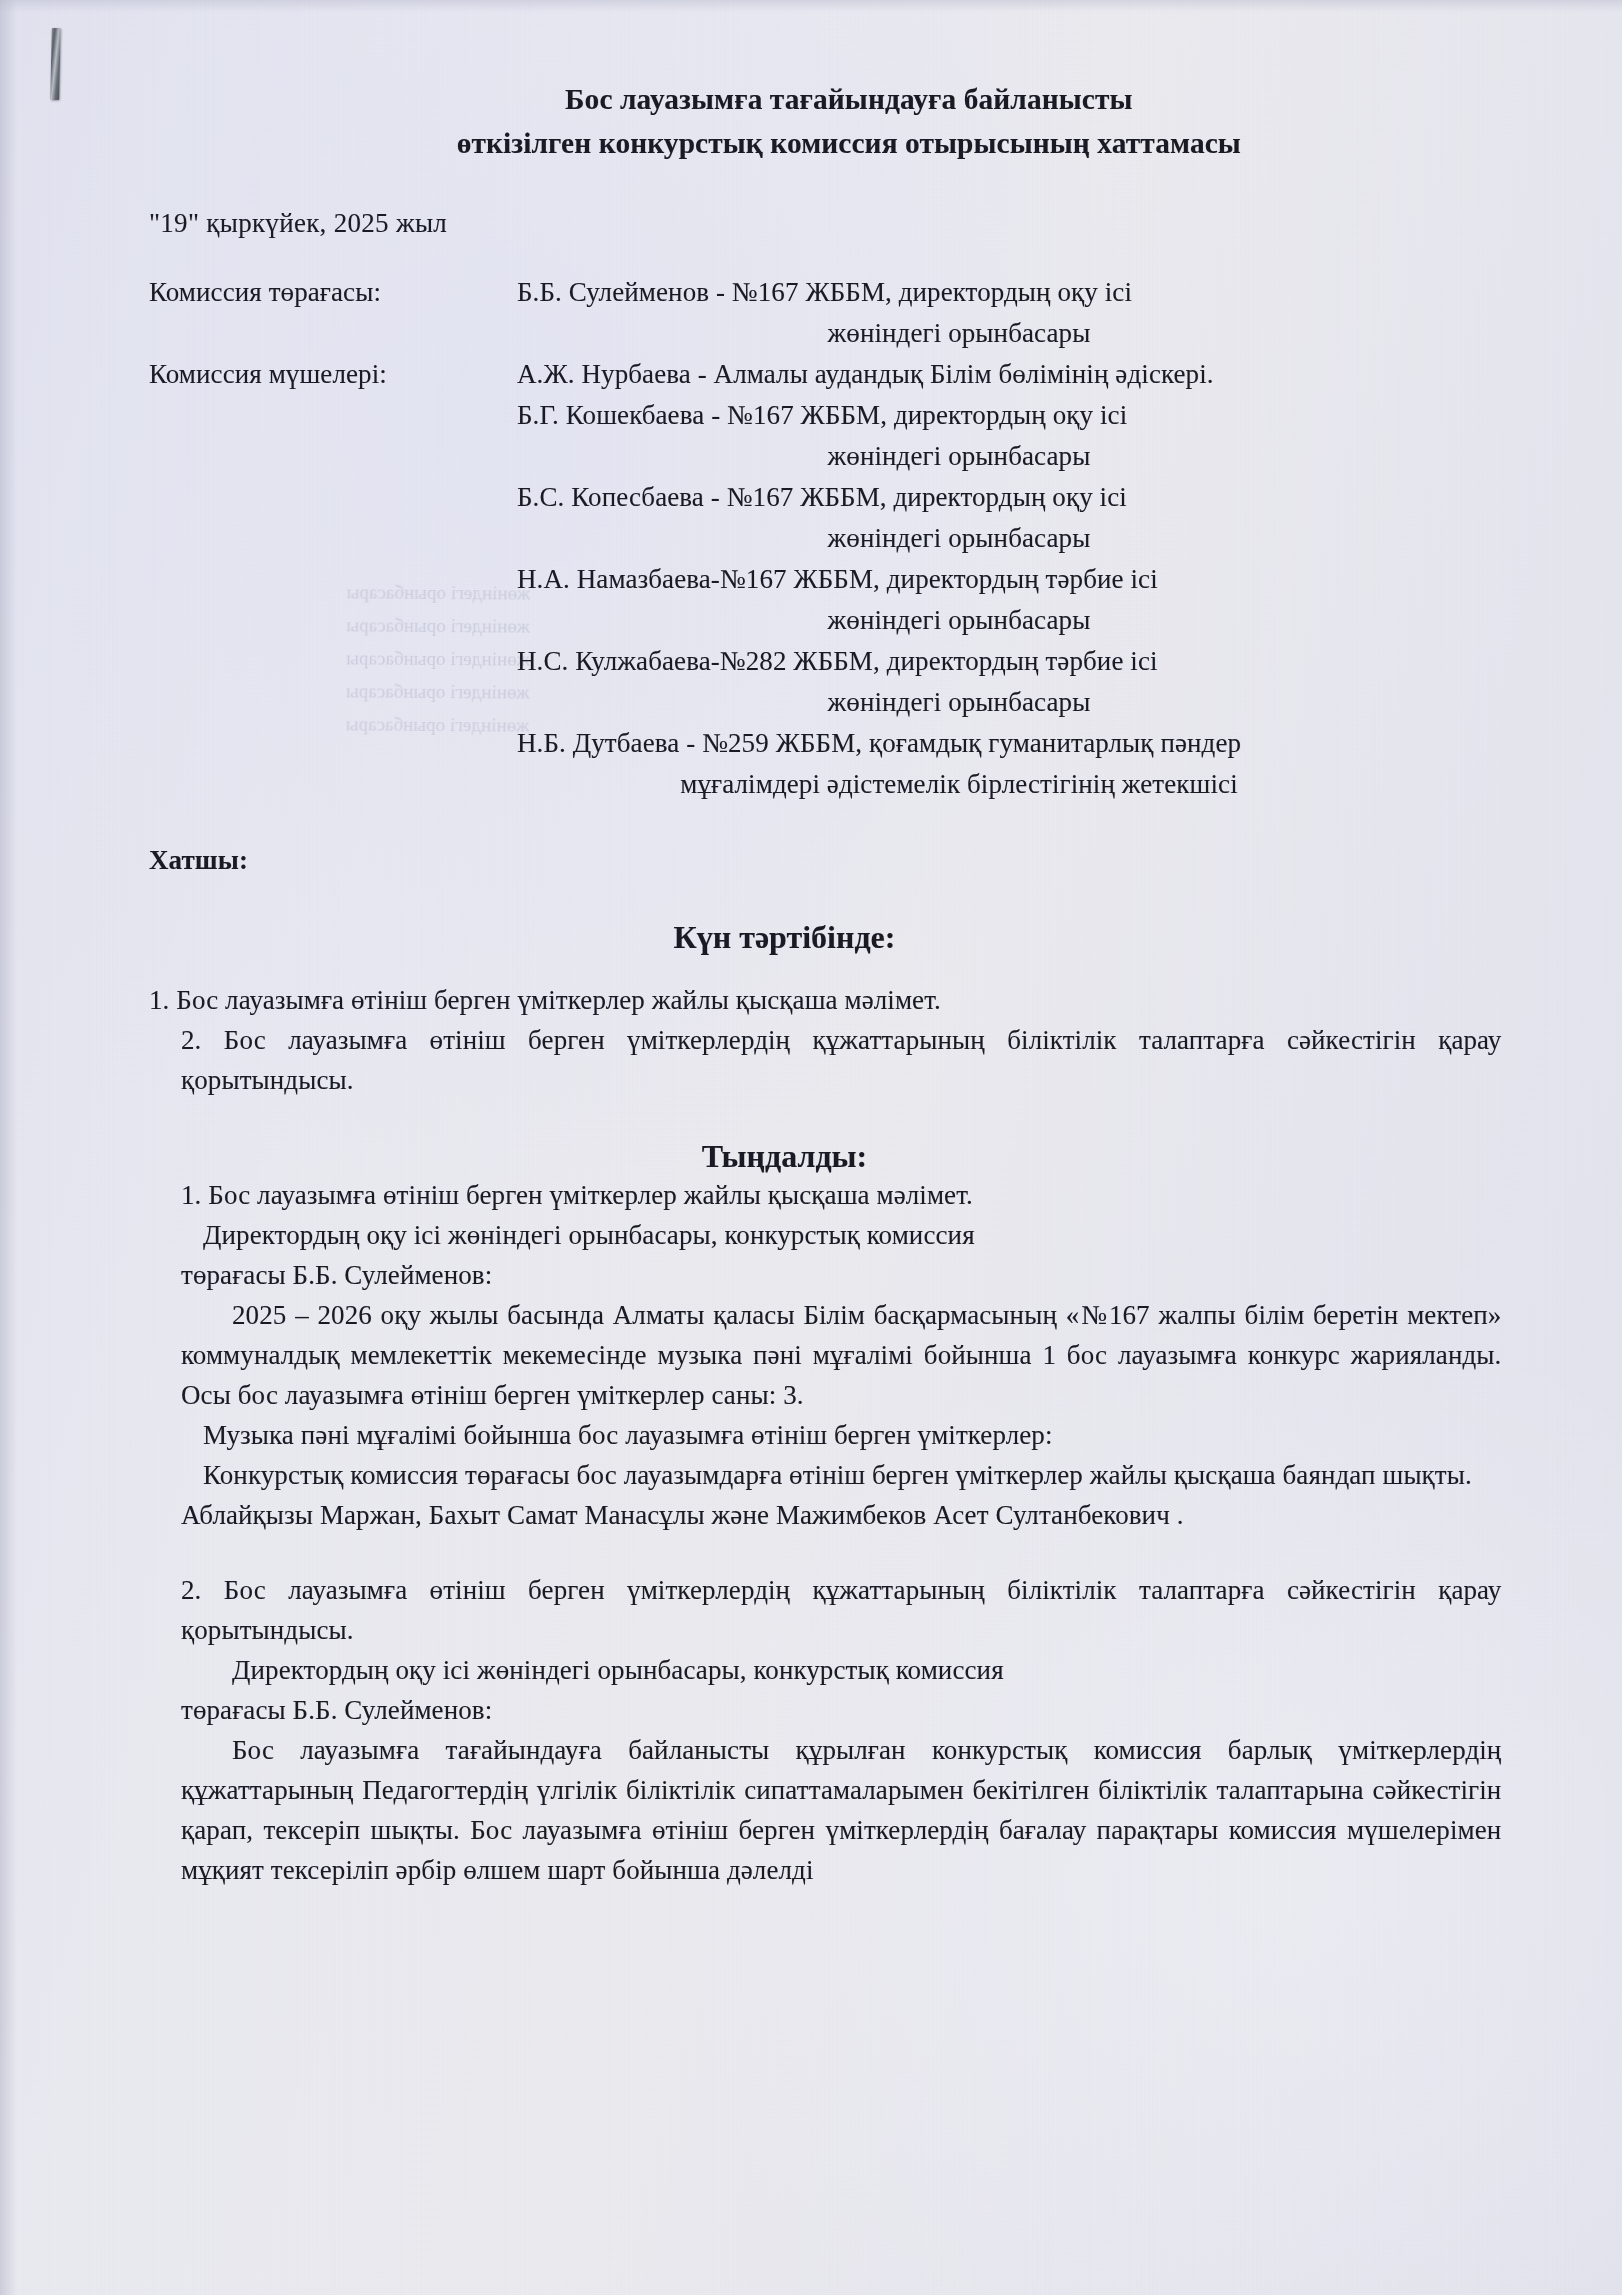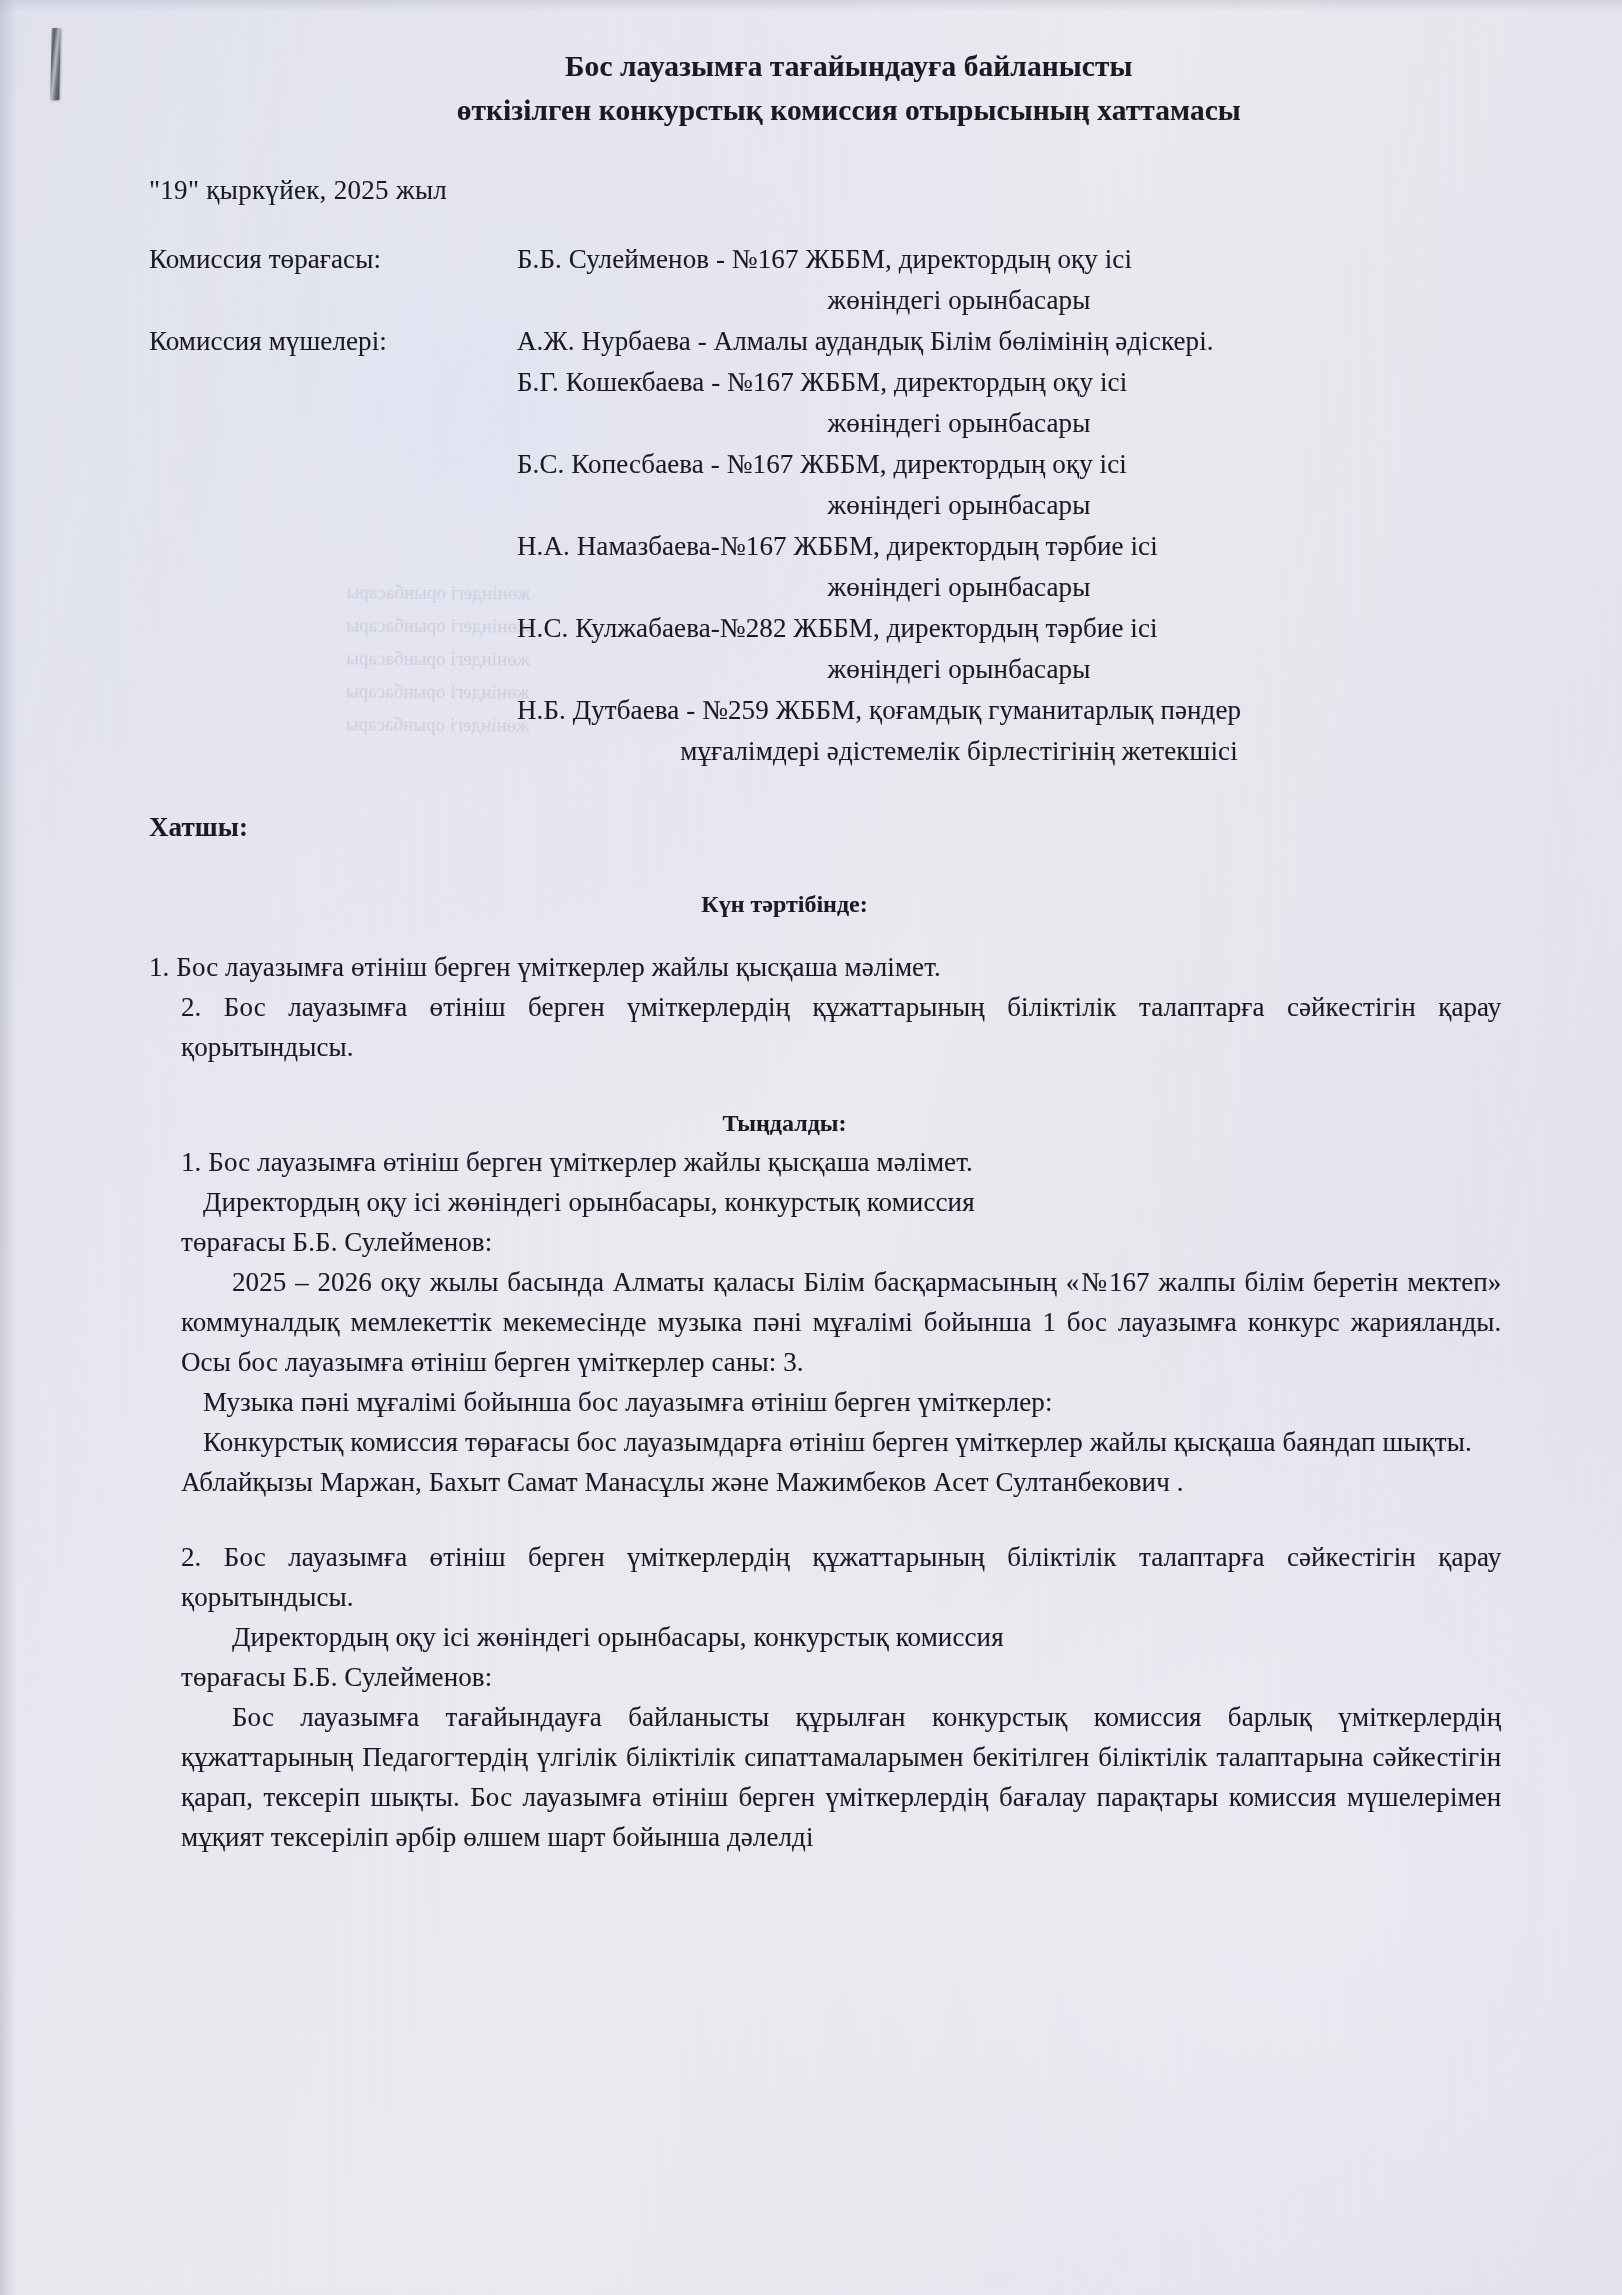--- a/index.html
+++ b/index.html
@@ -84,21 +84,21 @@
     filter: blur(0.5px);
     pointer-events: none;
     text-align: center;
     white-space: pre-line;
   }
 
   
   .content {
     position: relative;
     z-index: 3;
-    padding: 44px 98px 0 149px;
+    padding: 77px 98px 0 149px;
   }
 
   .title {
     text-align: center;
     font-weight: bold;
     font-size: 29.4px;
     line-height: 44px;
     letter-spacing: 0.1px;
     margin: 0 0 0 23.6px;
     text-shadow: 0.4px 0.3px 0 rgba(110,90,70,0.22), -0.3px -0.3px 0 rgba(90,130,160,0.18);
@@ -141,21 +141,21 @@
   .secretary {
     display: flex;
     margin-top: 35px;
     font-weight: bold;
   }
   .secretary .roster-label { flex: 0 0 346px; }
 
   .section-head {
     text-align: center;
     font-weight: bold;
-    font-size: 24px;
+    font-size: 32px;
     line-height: 38px;
     margin-top: 37px;
     margin-right: 105px;
   }
 
   .para {
     font-size: 27px;
     line-height: 40px;
     margin-top: 6.5px;
     letter-spacing: 0.1px;

